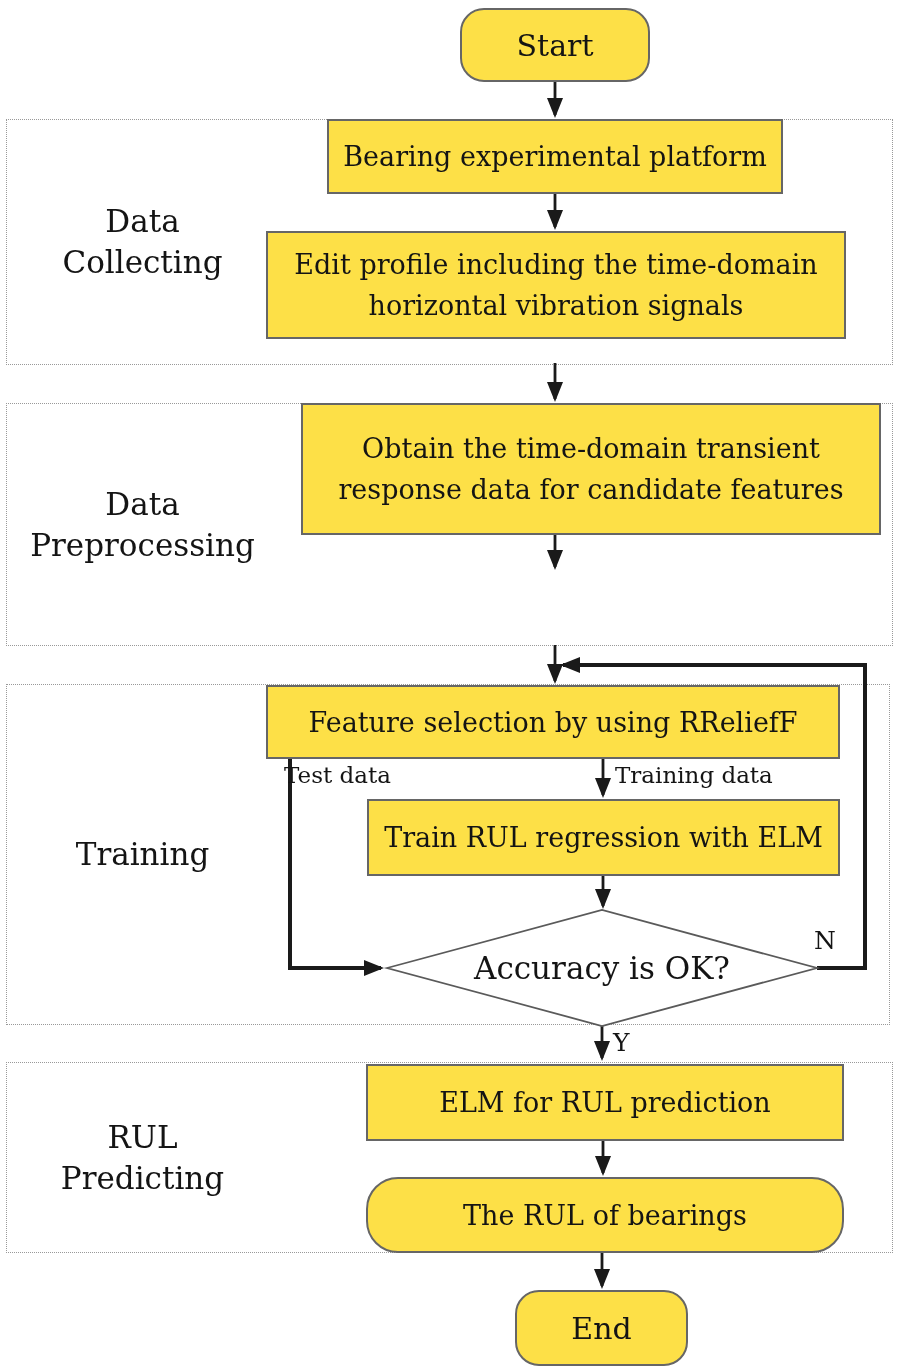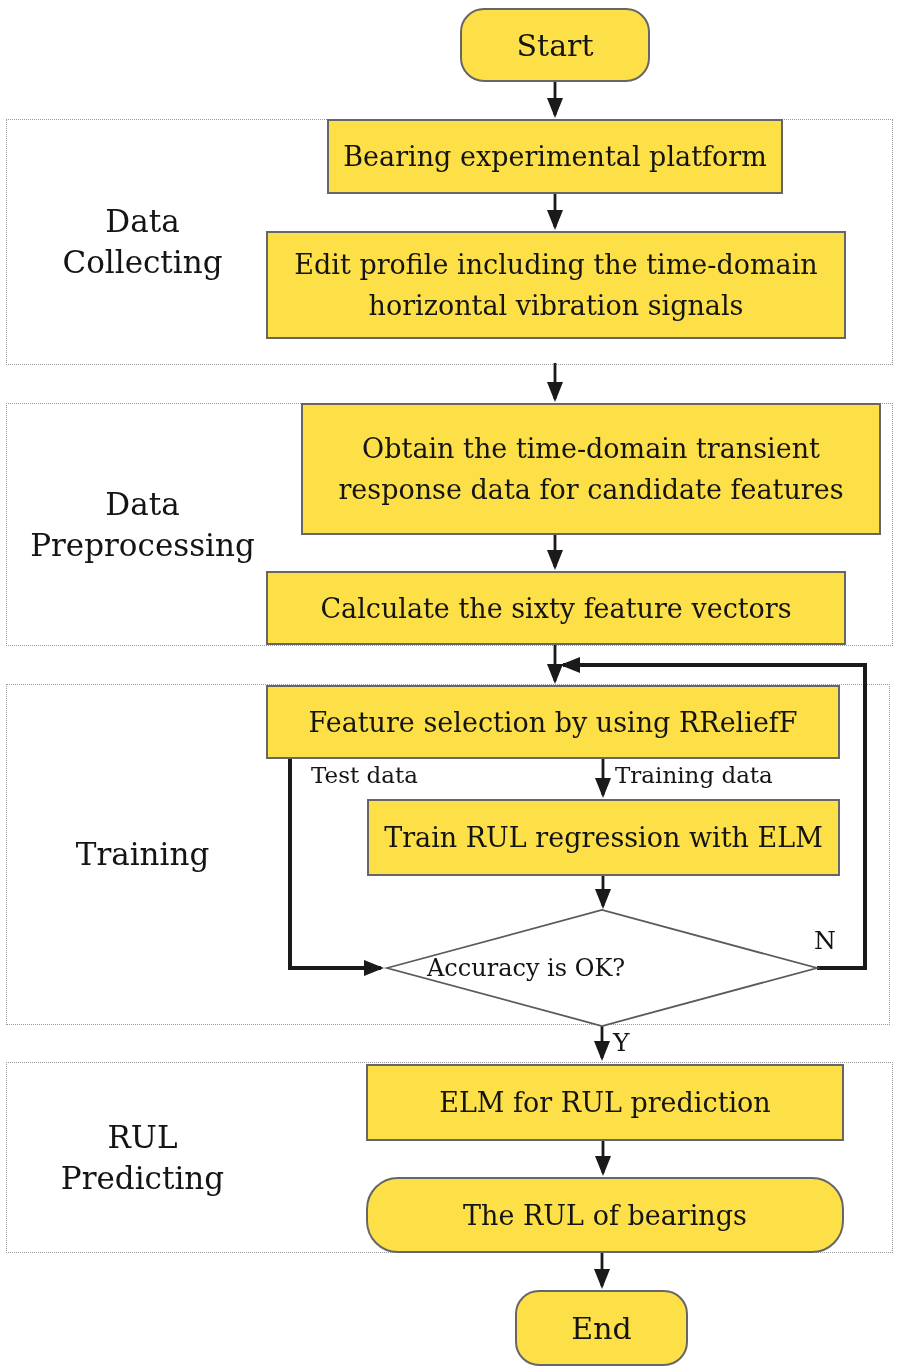--- a/index.html
+++ b/index.html
@@ -18,22 +18,22 @@
   
   #wires{position:absolute;left:0;top:0;z-index:1;}
   
   .node{
     position:absolute;z-index:2;background:#fde047;border:2px solid #666;
     box-sizing:border-box;display:flex;flex-direction:column;align-items:center;justify-content:center;
     font-size:27px;line-height:41px;text-align:center;
   }
   .terminator{border-radius:24px;font-size:30px;}
   .decision-label{
-    position:absolute;z-index:2;display:flex;align-items:center;justify-content:flex-start;
-    font-size:24px;text-align:center;background:transparent;
+    position:absolute;z-index:2;display:flex;align-items:center;justify-content:center;
+    font-size:31px;text-align:center;background:transparent;
   }
   .edge-label{position:absolute;z-index:3;font-size:23px;white-space:nowrap;}
   .branch-letter{position:absolute;z-index:3;font-size:25px;}
   
   #node-start{left:460px;top:8px;width:190px;height:74px;}
   #node-platform{left:327px;top:119px;width:456px;height:75px;}
   #node-edit-profile{left:266px;top:231px;width:580px;height:108px;}
   #node-obtain{left:266px;top:403px;width:580px;height:132px;margin-left:35px;}
   #node-calculate{left:266px;top:571px;width:580px;height:74px;}
   #node-feature-selection{left:266px;top:685px;width:574px;height:74px;}
@@ -41,21 +41,21 @@
   #node-accuracy-label{left:427px;top:942px;width:350px;height:52px;}
   #node-elm-prediction{left:366px;top:1064px;width:478px;height:77px;}
   #node-rul-bearings{left:366px;top:1177px;width:478px;height:76px;border-radius:32px;}
   #node-end{left:515px;top:1290px;width:173px;height:76px;}
   
   #group-data-collecting{left:6px;top:119px;width:887px;height:246px;}
   #group-data-preprocessing{left:6px;top:403px;width:887px;height:243px;}
   #group-training{left:6px;top:684px;width:884px;height:341px;}
   #group-rul-predicting{left:6px;top:1062px;width:887px;height:191px;}
   
-  #label-test-data{left:284px;top:762px;margin-left:27px;}
+  #label-test-data{left:284px;top:762px;}
   #label-training-data{left:615px;top:762px;}
   #label-n{left:814px;top:926px;}
   #label-y{left:613px;top:1028px;}
 </style>
 </head>
 <body>
 
 <div id="canvas">
 
   <div class="group" id="group-data-collecting">
@@ -118,23 +118,20 @@
   <div class="node" id="node-edit-profile">
     <span>Edit profile including the time-domain</span>
     <span>horizontal vibration signals</span>
   </div>
 
   <div class="node" id="node-obtain">
     <span>Obtain the time-domain transient</span>
     <span>response data for candidate features</span>
   </div>
 
-  <div class="node" id="node-calculate">
-    <span>Calculate the sixty feature vectors</span>
-  </div>
 
   <div class="node" id="node-feature-selection">
     <span>Feature selection by using RReliefF</span>
   </div>
 
   <div class="node" id="node-train">
     <span>Train RUL regression with ELM</span>
   </div>
 
   <div class="decision-label" id="node-accuracy-label">

